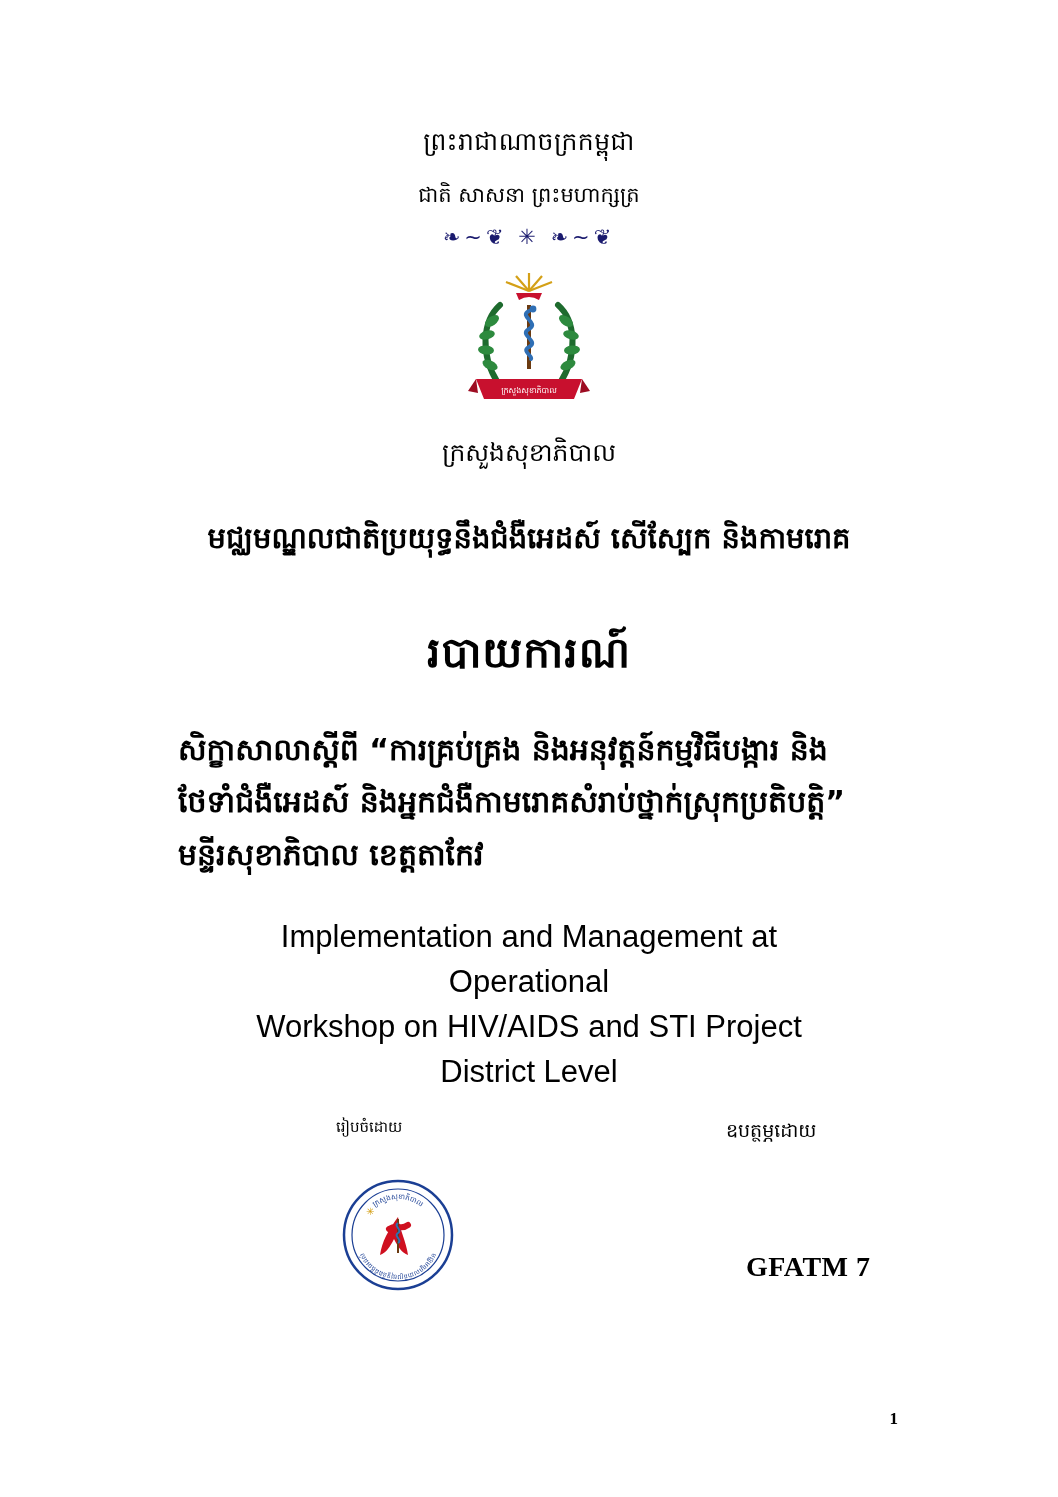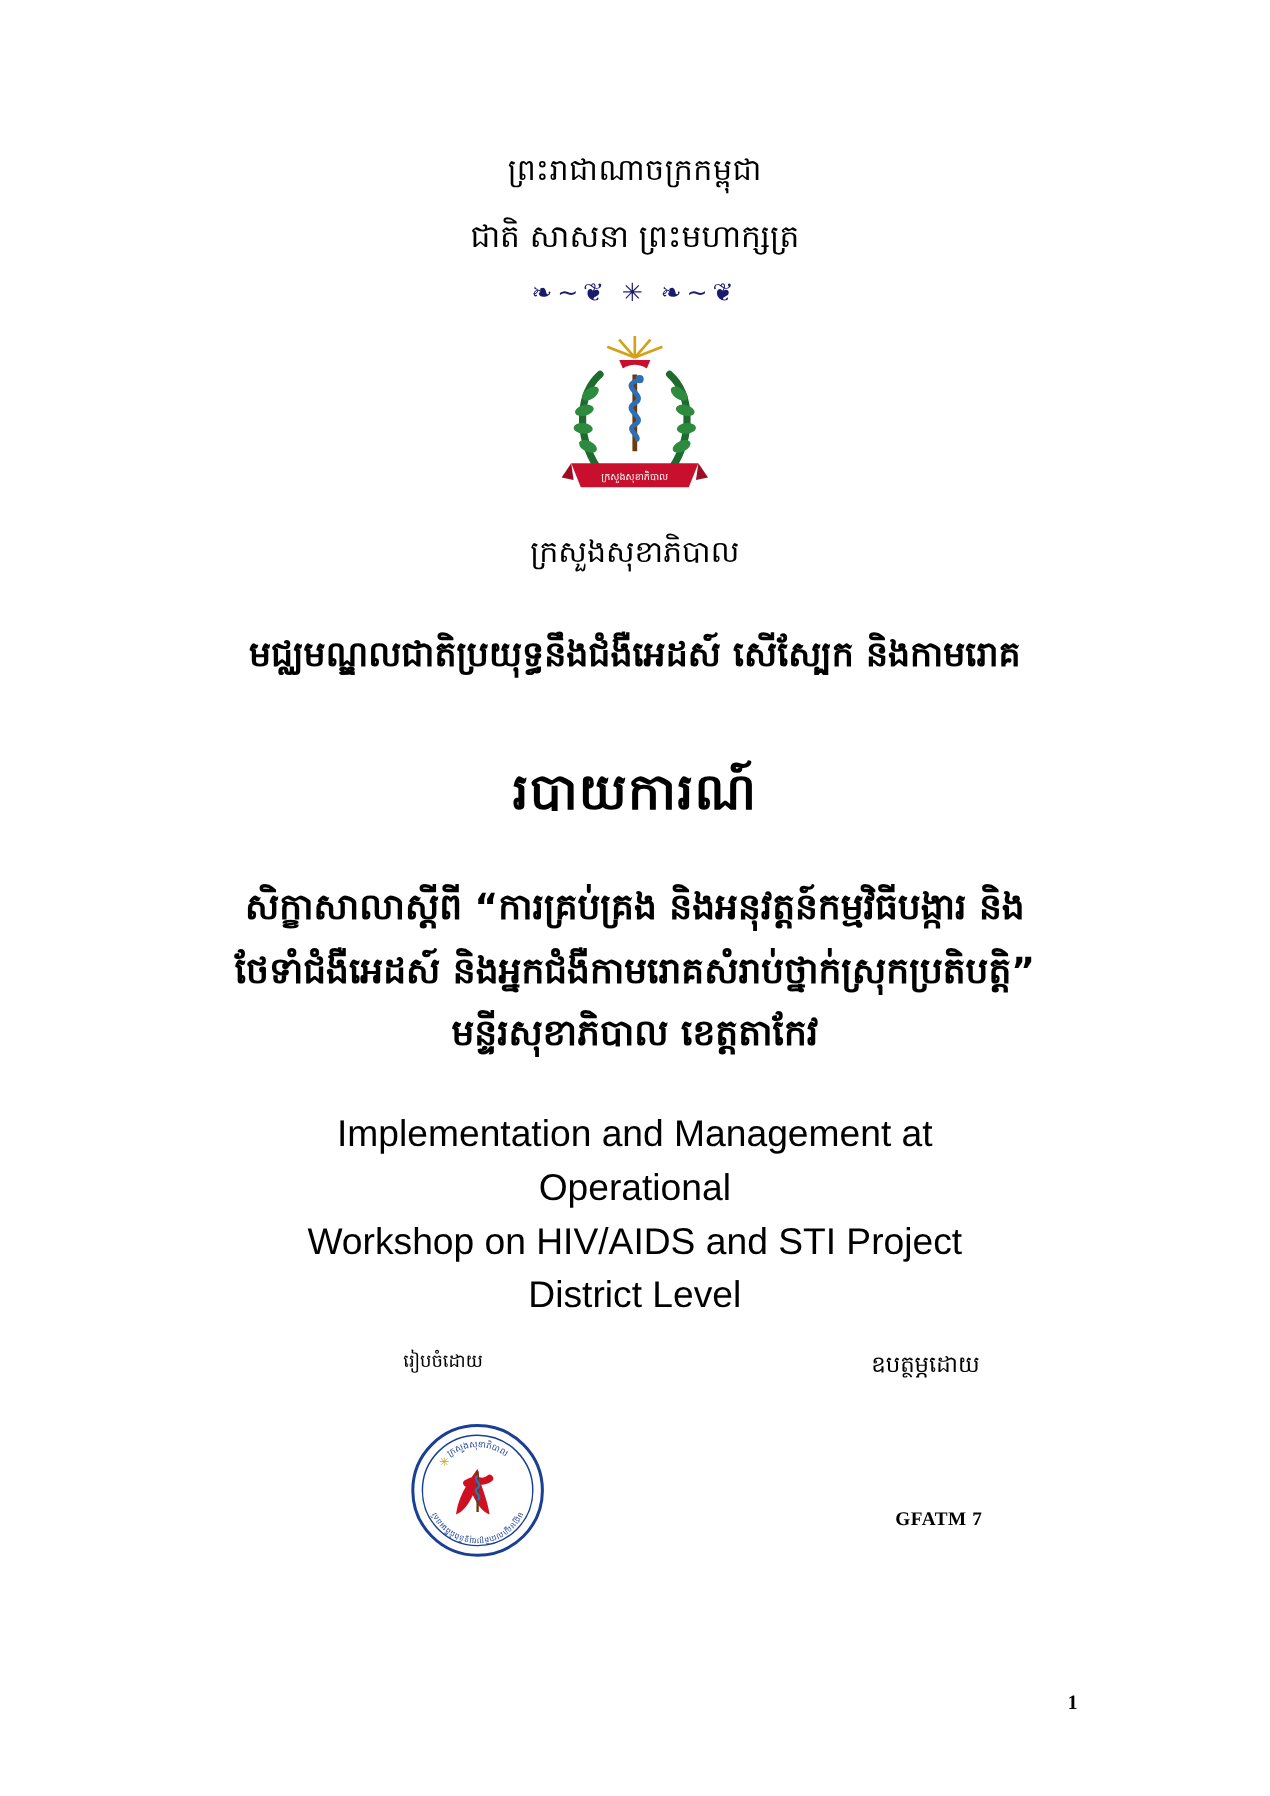--- a/index.html
+++ b/index.html
@@ -27,21 +27,21 @@
     font-family: "DejaVu Sans", sans-serif;
     color: #000000;
     line-height: 1.45;
   }
   .kingdom {
     font-size: 25px;
     letter-spacing: 0.5px;
     margin-top: 112px;
   }
   .motto {
-    font-size: 26px;
+    font-size: 21px;
     margin-top: 20px;
   }
   .divider-glyph {
     font-size: 21px;
     margin-top: 14px;
     letter-spacing: 4px;
     color: #1a1a6e;
   }
   
   .emblem-wrap {
@@ -71,21 +71,21 @@
     font-weight: bold;
     margin-top: 64px;
     letter-spacing: 1px;
   }
   .workshop-kh {
     font-size: 30px;
     font-weight: bold;
     margin-top: 40px;
     line-height: 1.75;
     padding: 0 72px;
-    text-align: center;
+    text-align: left;
   }
   .workshop-kh .l3 {
     display: block;
   }
   .workshop-en {
     font-family: "Liberation Sans", sans-serif;
     font-size: 31px;
     margin-top: 34px;
     line-height: 1.45;
     padding: 0 95px;
@@ -125,21 +125,21 @@
     top: 10px;
     width: 112px;
     height: 112px;
   }
   .gfatm {
     position: absolute;
     left: 640px;
     top: 82px;
     font-family: "Liberation Serif", serif;
     font-weight: bold;
-    font-size: 16px;
+    font-size: 28px;
     letter-spacing: 0.5px;
   }
   .page-number {
     position: absolute;
     right: 66px;
     bottom: 68px;
     font-family: "Liberation Serif", serif;
     font-weight: bold;
     font-size: 17px;
   }

